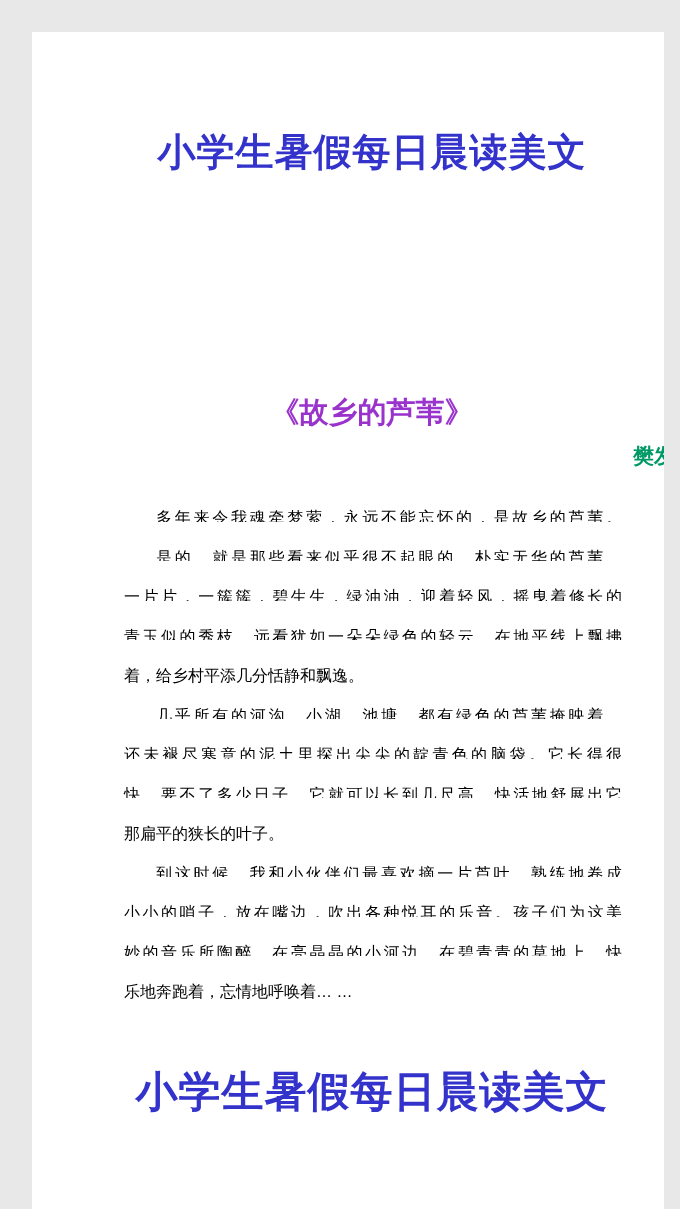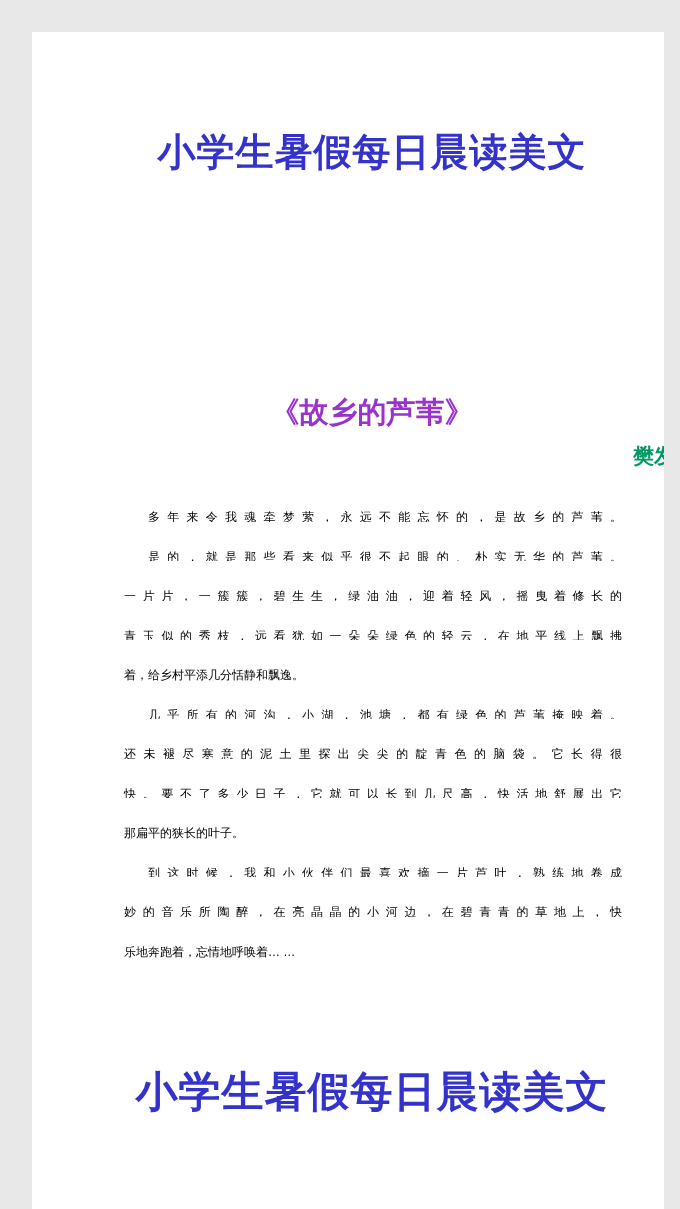--- a/index.html
+++ b/index.html
@@ -56,21 +56,21 @@
     font-size: 21px;
     font-weight: bold;
     line-height: 32px;
   }
   .article-body {
     position: absolute;
     top: 434px;
     left: 60px;
     width: 562px;
     color: #000000;
-    font-size: 12px;
+    font-size: 16px;
     font-weight: 500;
   }
   .text-line {
     height: 39.5px;
     line-height: 39.5px;
     white-space: nowrap;
     text-align: left;
   }
   .text-line.jl {
     white-space: normal;
@@ -96,19 +96,20 @@
     <div class="text-line indent jl">多年来令我魂牵梦萦，永远不能忘怀的，是故乡的芦苇。</div>
     <div class="text-line indent jl">是的，就是那些看来似乎很不起眼的、朴实无华的芦苇。</div>
     <div class="text-line jl">一片片，一簇簇，碧生生，绿油油，迎着轻风，摇曳着修长的</div>
     <div class="text-line jl">青玉似的秀枝，远看犹如一朵朵绿色的轻云，在地平线上飘拂</div>
     <div class="text-line">着，给乡村平添几分恬静和飘逸。</div>
     <div class="text-line indent jl">几乎所有的河沟，小湖，池塘，都有绿色的芦苇掩映着。</div>
     <div class="text-line jl">还未褪尽寒意的泥土里探出尖尖的靛青色的脑袋。它长得很</div>
     <div class="text-line jl">快。要不了多少日子，它就可以长到几尺高，快活地舒展出它</div>
     <div class="text-line">那扁平的狭长的叶子。</div>
     <div class="text-line indent jl">到这时候，我和小伙伴们最喜欢摘一片芦叶，熟练地卷成</div>
+    <div class="text-line jl">小小的哨子，放在嘴边，吹出各种悦耳的乐音。孩子们为这美</div>
     <div class="text-line jl">妙的音乐所陶醉，在亮晶晶的小河边，在碧青青的草地上，快</div>
     <div class="text-line">乐地奔跑着，忘情地呼唤着… …</div>
   </div>
 
   <div class="banner bottom">小学生暑假每日晨读美文</div>
 
 </div>
 
 </body></html>

